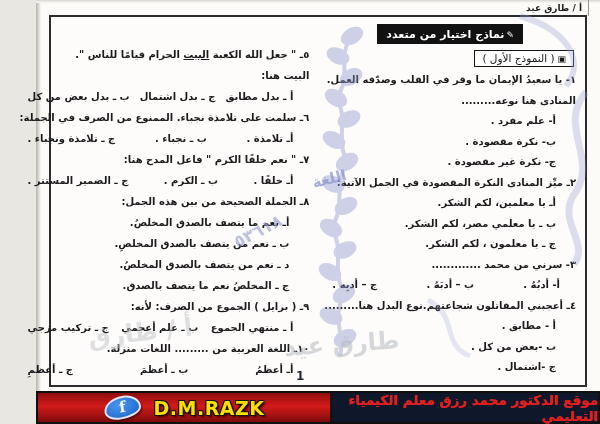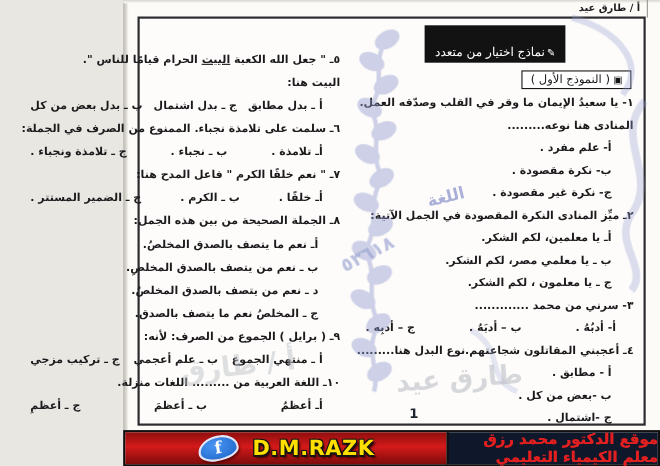--- a/index.html
+++ b/index.html
@@ -1,39 +1,39 @@
 <!DOCTYPE html>
 <html lang="ar" dir="rtl" style="--banner-red: #c01414; --brand-yellow: #ffdf00; --badge-black: #121212; --text-red: #e02020;"><head>
 <meta charset="utf-8">
 <style>
   * { margin:0; padding:0; box-sizing:border-box; }
   html,body { width:600px; height:424px; overflow:hidden; background:#e9e7e2; }
   body { font-family:"DejaVu Sans", sans-serif; }
 
-  .page { position:relative; width:488px; height:424px; background:#fcfbf8; direction:rtl; }
+  .page { position:relative; width:564px; height:424px; background:#fcfbf8; direction:rtl; }
 
   
   .scan-edge-left { position:absolute; left:0; top:0; bottom:0; width:5px;
     background:linear-gradient(to right,#b7b3ac,#e7e4df 70%,#fcfbf8); z-index:1; }
   .scan-edge-top { position:absolute; left:0; right:0; top:0; height:3px;
     background:linear-gradient(#d9d6d0,#fcfbf8); z-index:1; }
   .scan-corner-line { position:absolute; right:11px; top:0; width:1px; height:16px; background:#9a968f; z-index:1; }
 
   .teacher { position:absolute; top:3px; right:18px; font-size:9px; font-weight:700; color:#1d1d1f; z-index:3; }
 
   .sheet { position:absolute; top:15px; right:13px; left:13px; height:372px;
     border:2px solid #2c2c2e; display:flex; z-index:2; background:rgba(255,255,255,.35); }
 
   .col-r { width:280px; padding:5px 9px 0 5px; line-height:20.5px; }
   .v-divider { width:2px; background:#2c2c2e; }
   .col-l { flex:1; padding:27px 10px 0 5px; line-height:21px; }
 
   .badge-main-wrap { text-align:center; margin:1px 0 3px; line-height:normal; }
   .badge-main { display:inline-block; background:var(--badge-black,#111); color:#fff;
-    font-size:11px; font-weight:400; padding:18px 9px 3px;text-align:center; }
+    font-size:11px; font-weight:700; padding:4px 9px 3px;text-align:center; }
   .badge-main .pen { font-size:9px; margin-left:2px; }
   .badge-model-wrap { text-align:right; margin:0 2px 3px 0; line-height:normal; }
   .badge-model { display:inline-block; border:1.7px solid #161616; color:#161616;
     font-size:10.5px; font-weight:400; padding:1px 7px 2px; background:#fff; }
   .badge-model .sq { font-size:9px; margin-left:3px; }
 
   .qline { font-size:10px; font-weight:700; color:#1b1b1d; white-space:nowrap; overflow:hidden; }
   .opt-stacked { padding-right:20px; }
   .opts-inline { display:flex; justify-content:space-between; font-size:10px; font-weight:700;
     color:#1b1b1d; padding:0 16px 0 8px; white-space:nowrap; }

